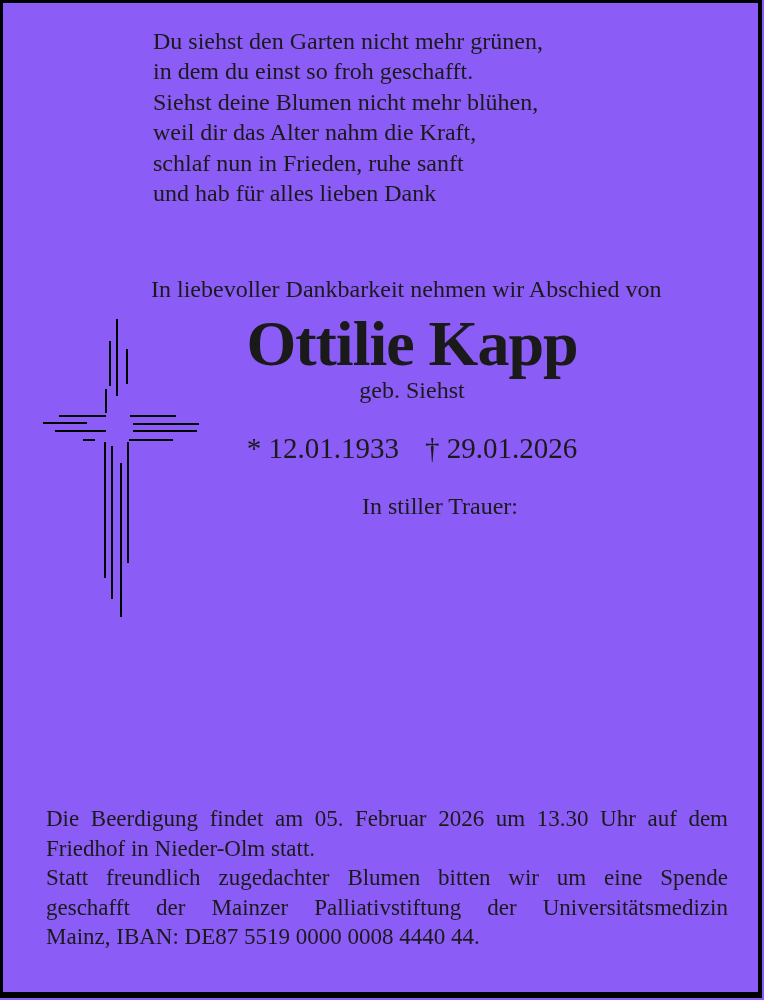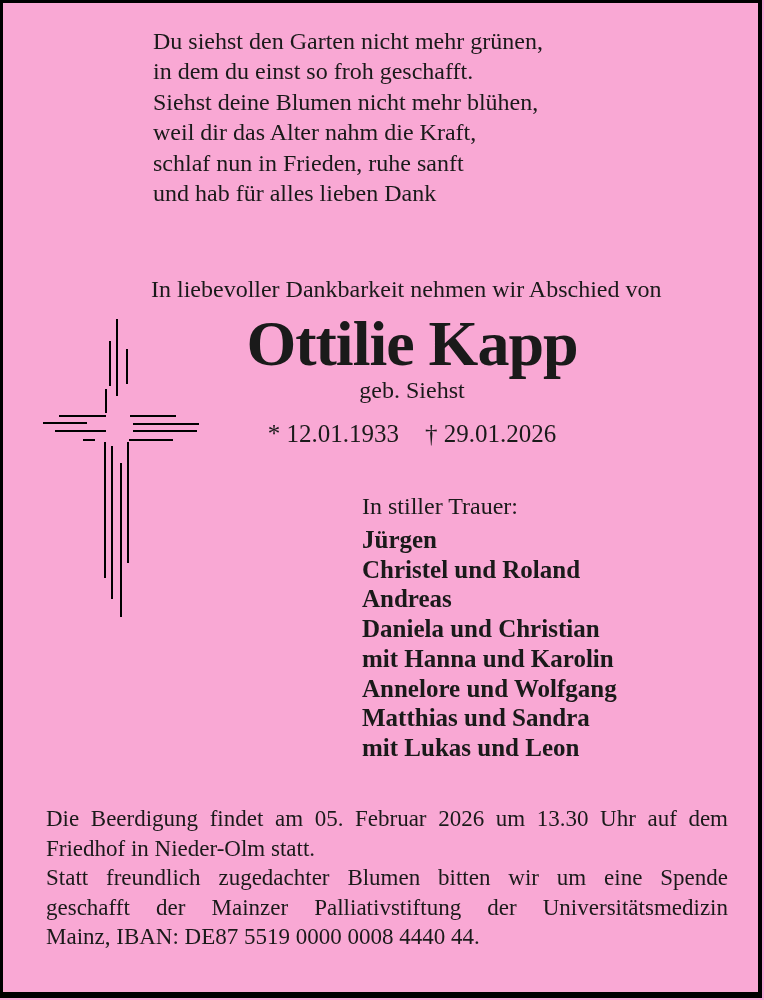--- a/index.html
+++ b/index.html
@@ -4,21 +4,21 @@
 <style>
   html, body {
     margin: 0;
     padding: 0;
     background: #ffffff;
   }
   .sheet {
     position: relative;
     width: 764px;
     height: 1000px;
-    background: #f9a8d4;
+    background: #8b5cf6;
     color: #1a1a1a;
     font-family: "Liberation Serif", "DejaVu Serif", serif;
     overflow: hidden;
   }
   .frame {
     position: absolute;
     left: 0; top: 0; right: 2px; bottom: 2px;
     border-style: solid;
     border-color: #000000;
     border-width: 3px 4px 6px 3px;
@@ -50,22 +50,22 @@
     font-size: 64px;
     font-weight: 700;
     letter-spacing: -1px;
     line-height: 1;
   }
   .maiden-name {
     top: 377px;
     font-size: 24px;
   }
   .dates {
-    top: 420px;
-    font-size: 25px;
+    top: 432px;
+    font-size: 29px;
   }
   .dates .birth { margin-right: 26px; }
   .mourning-label {
     left: 362px;
     top: 493px;
     font-size: 24px;
     white-space: nowrap;
   }
   .mourners {
     left: 362px;
@@ -139,30 +139,20 @@
   <div class="abs name-col deceased-name">Ottilie Kapp</div>
 
   <div class="abs name-col maiden-name">geb. Siehst</div>
 
   <div class="abs name-col dates">
     <span class="birth">* 12.01.1933</span><span>† 29.01.2026</span>
   </div>
 
   <div class="abs mourning-label">In stiller Trauer:</div>
 
-  <div class="abs mourners">
-    <div>Jürgen</div>
-    <div>Christel und Roland</div>
-    <div>Andreas</div>
-    <div>Daniela und Christian</div>
-    <div>mit Hanna und Karolin</div>
-    <div>Annelore und Wolfgang</div>
-    <div>Matthias und Sandra</div>
-    <div>mit Lukas und Leon</div>
-  </div>
 
   <div class="abs funeral">
     <div class="line just">Die Beerdigung findet am 05. Februar 2026 um 13.30 Uhr auf dem</div>
     <div class="line">Friedhof in Nieder-Olm statt.</div>
     <div class="line just">Statt freundlich zugedachter Blumen bitten wir um eine Spende</div>
     <div class="line just">geschafft der Mainzer Palliativstiftung der Universitätsmedizin</div>
     <div class="line">Mainz, IBAN: DE87 5519 0000 0008 4440 44.</div>
   </div>
 
   <div class="frame"></div>

